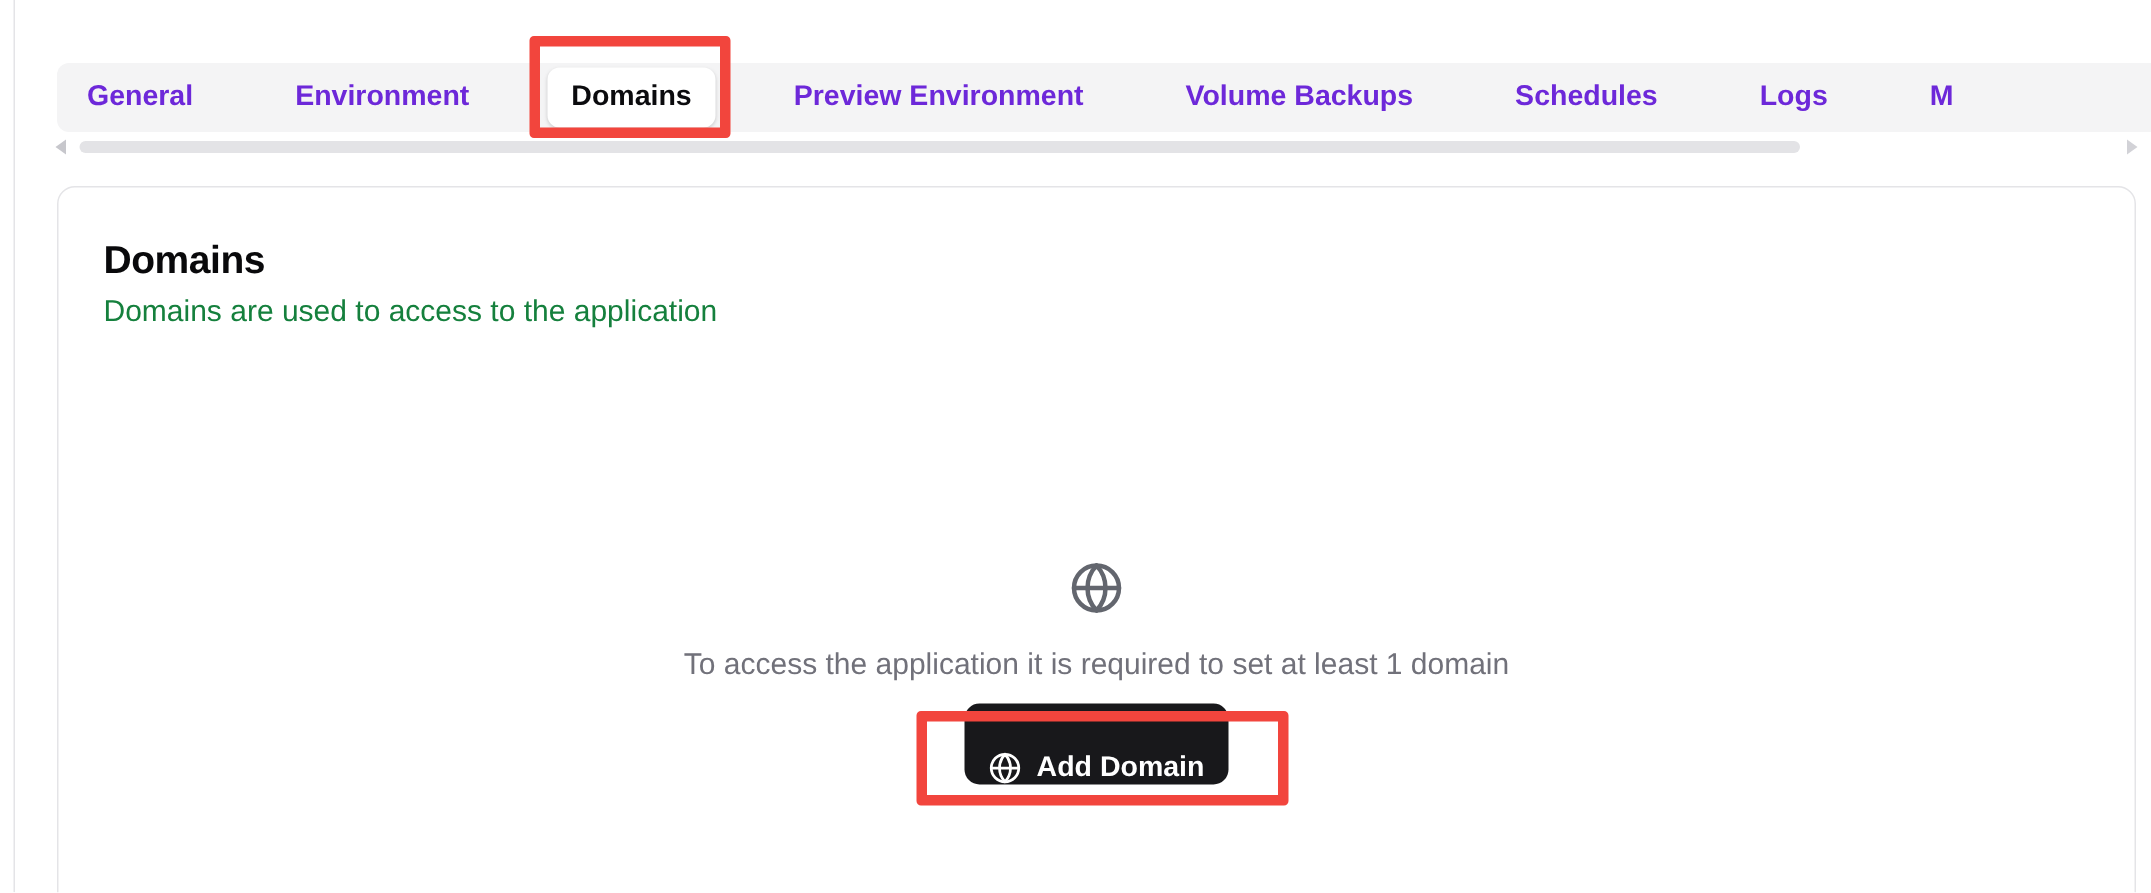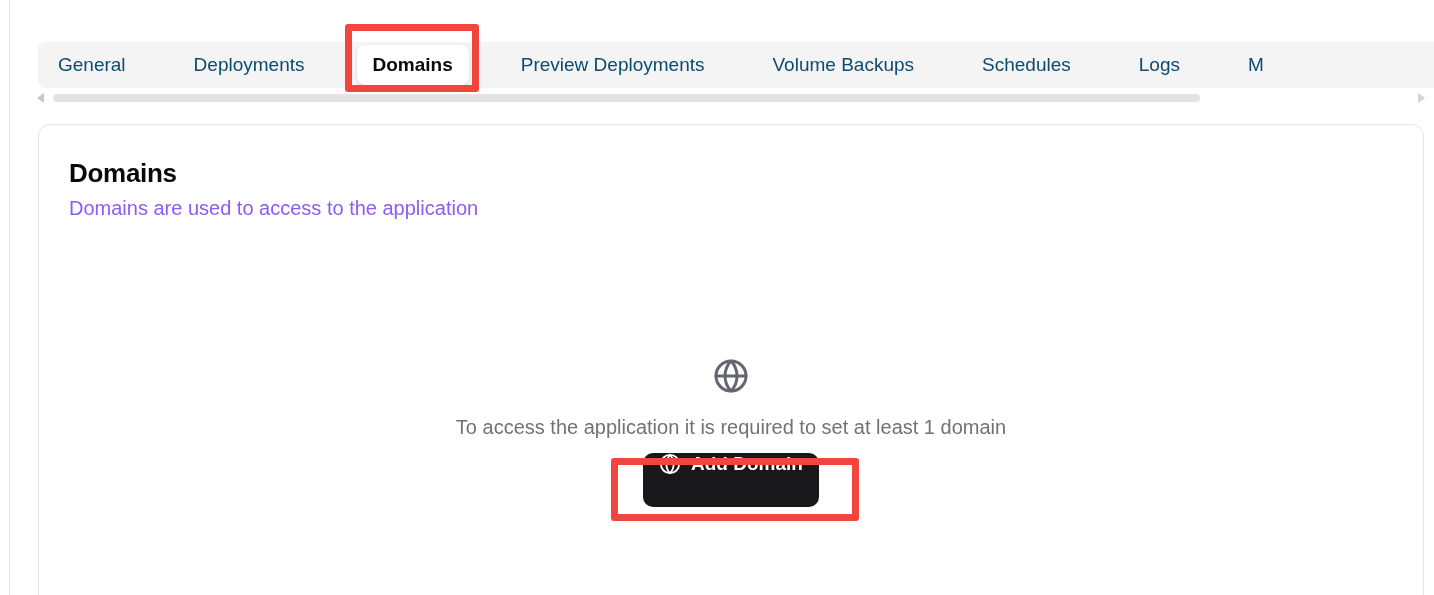--- a/index.html
+++ b/index.html
@@ -36,22 +36,22 @@
     box-sizing: border-box;
   }
   .tab {
     position: relative;
     display: flex;
     align-items: center;
     height: 40px;
     padding: 0 16px;
     border-radius: 8px;
     font-size: 19px;
-    font-weight: 400;
-    color: #0c4a6e;
+    font-weight: 700;
+    color: #6d28d9;
     white-space: nowrap;
     cursor: pointer;
     flex: 0 0 auto;
   }
   .tab.active {
     background: #ffffff;
     color: #0b0b0e;
     font-weight: 600;
     box-shadow: 0 1px 3px rgba(0,0,0,0.10), 0 1px 2px rgba(0,0,0,0.06);
   }
@@ -107,44 +107,44 @@
     font-size: 26px;
     line-height: 28px;
     font-weight: 700;
     letter-spacing: -0.3px;
     color: #09090b;
   }
   .panel-desc {
     margin: 9px 0 0 30px;
     font-size: 20px;
     line-height: 24px;
-    color: #8b5cf6;
+    color: #15803d;
   }
 
   
   .empty {
     position: absolute;
-    left: 0; right: 0; top: 233px;
+    left: 0; right: 0; top: 249px;
     display: flex;
     flex-direction: column;
     align-items: center;
   }
   .globe-lg { width: 36px; height: 36px; color: #63666e; display: block; }
   .globe-lg svg { width: 36px; height: 36px; display: block; }
   .empty-msg {
     margin: 20px 0 0 0;
     font-size: 20px;
     line-height: 26px;
     color: #71717a;
   }
   .add-btn {
     position: relative;
     margin-top: 13px;
     display: flex;
-    align-items: flex-start;
+    align-items: flex-end;
     gap: 10px;
     height: 54px;
     padding: 0 16px;
     background: #18181b;
     color: #ffffff;
     border: none;
     border-radius: 10px;
     font-family: inherit;
     font-size: 19px;
     font-weight: 600;
@@ -158,28 +158,28 @@
 
 <div class="screen">
 
   <div class="left-divider"></div>
 
   <nav class="tabs-bar">
     <div class="tab">
       <span>General</span>
     </div>
     <div class="tab">
-      <span>Deployments</span>
+      <span>Environment</span>
     </div>
     <div class="tab active">
       <span>Domains</span>
       <div class="annot annot-tab"></div>
     </div>
     <div class="tab">
-      <span>Preview Deployments</span>
+      <span>Preview Environment</span>
     </div>
     <div class="tab">
       <span>Volume Backups</span>
     </div>
     <div class="tab">
       <span>Schedules</span>
     </div>
     <div class="tab">
       <span>Logs</span>
     </div>

